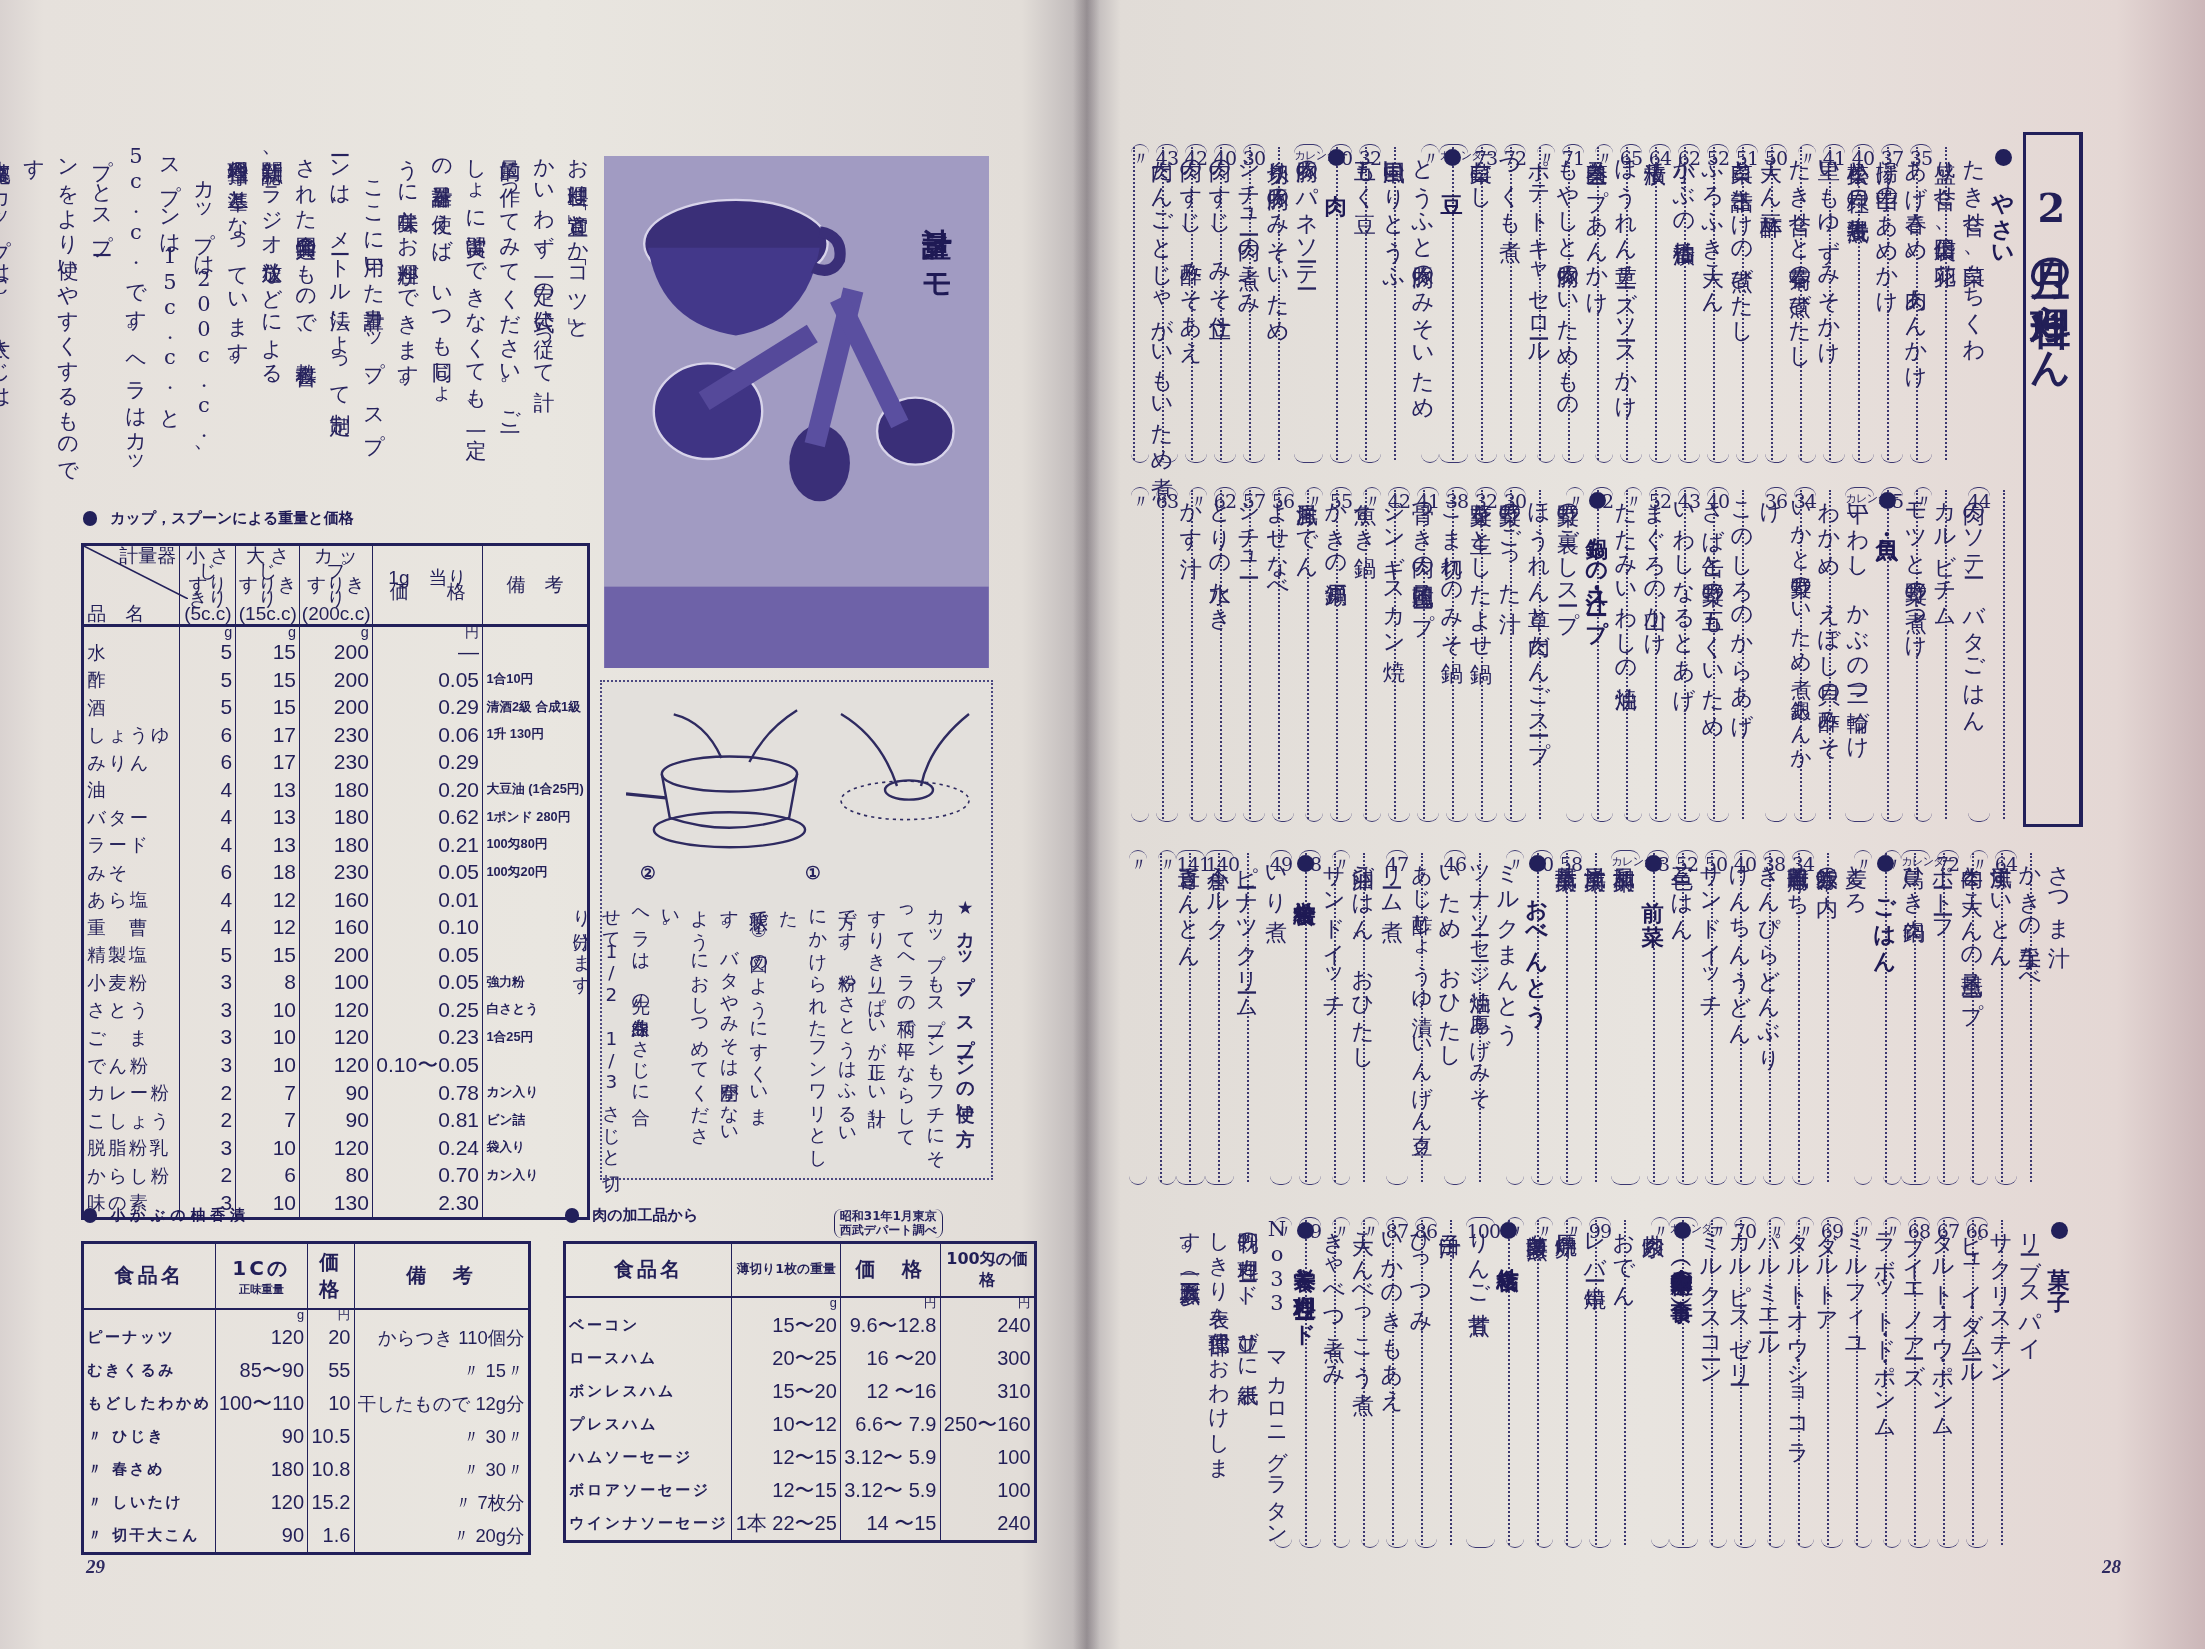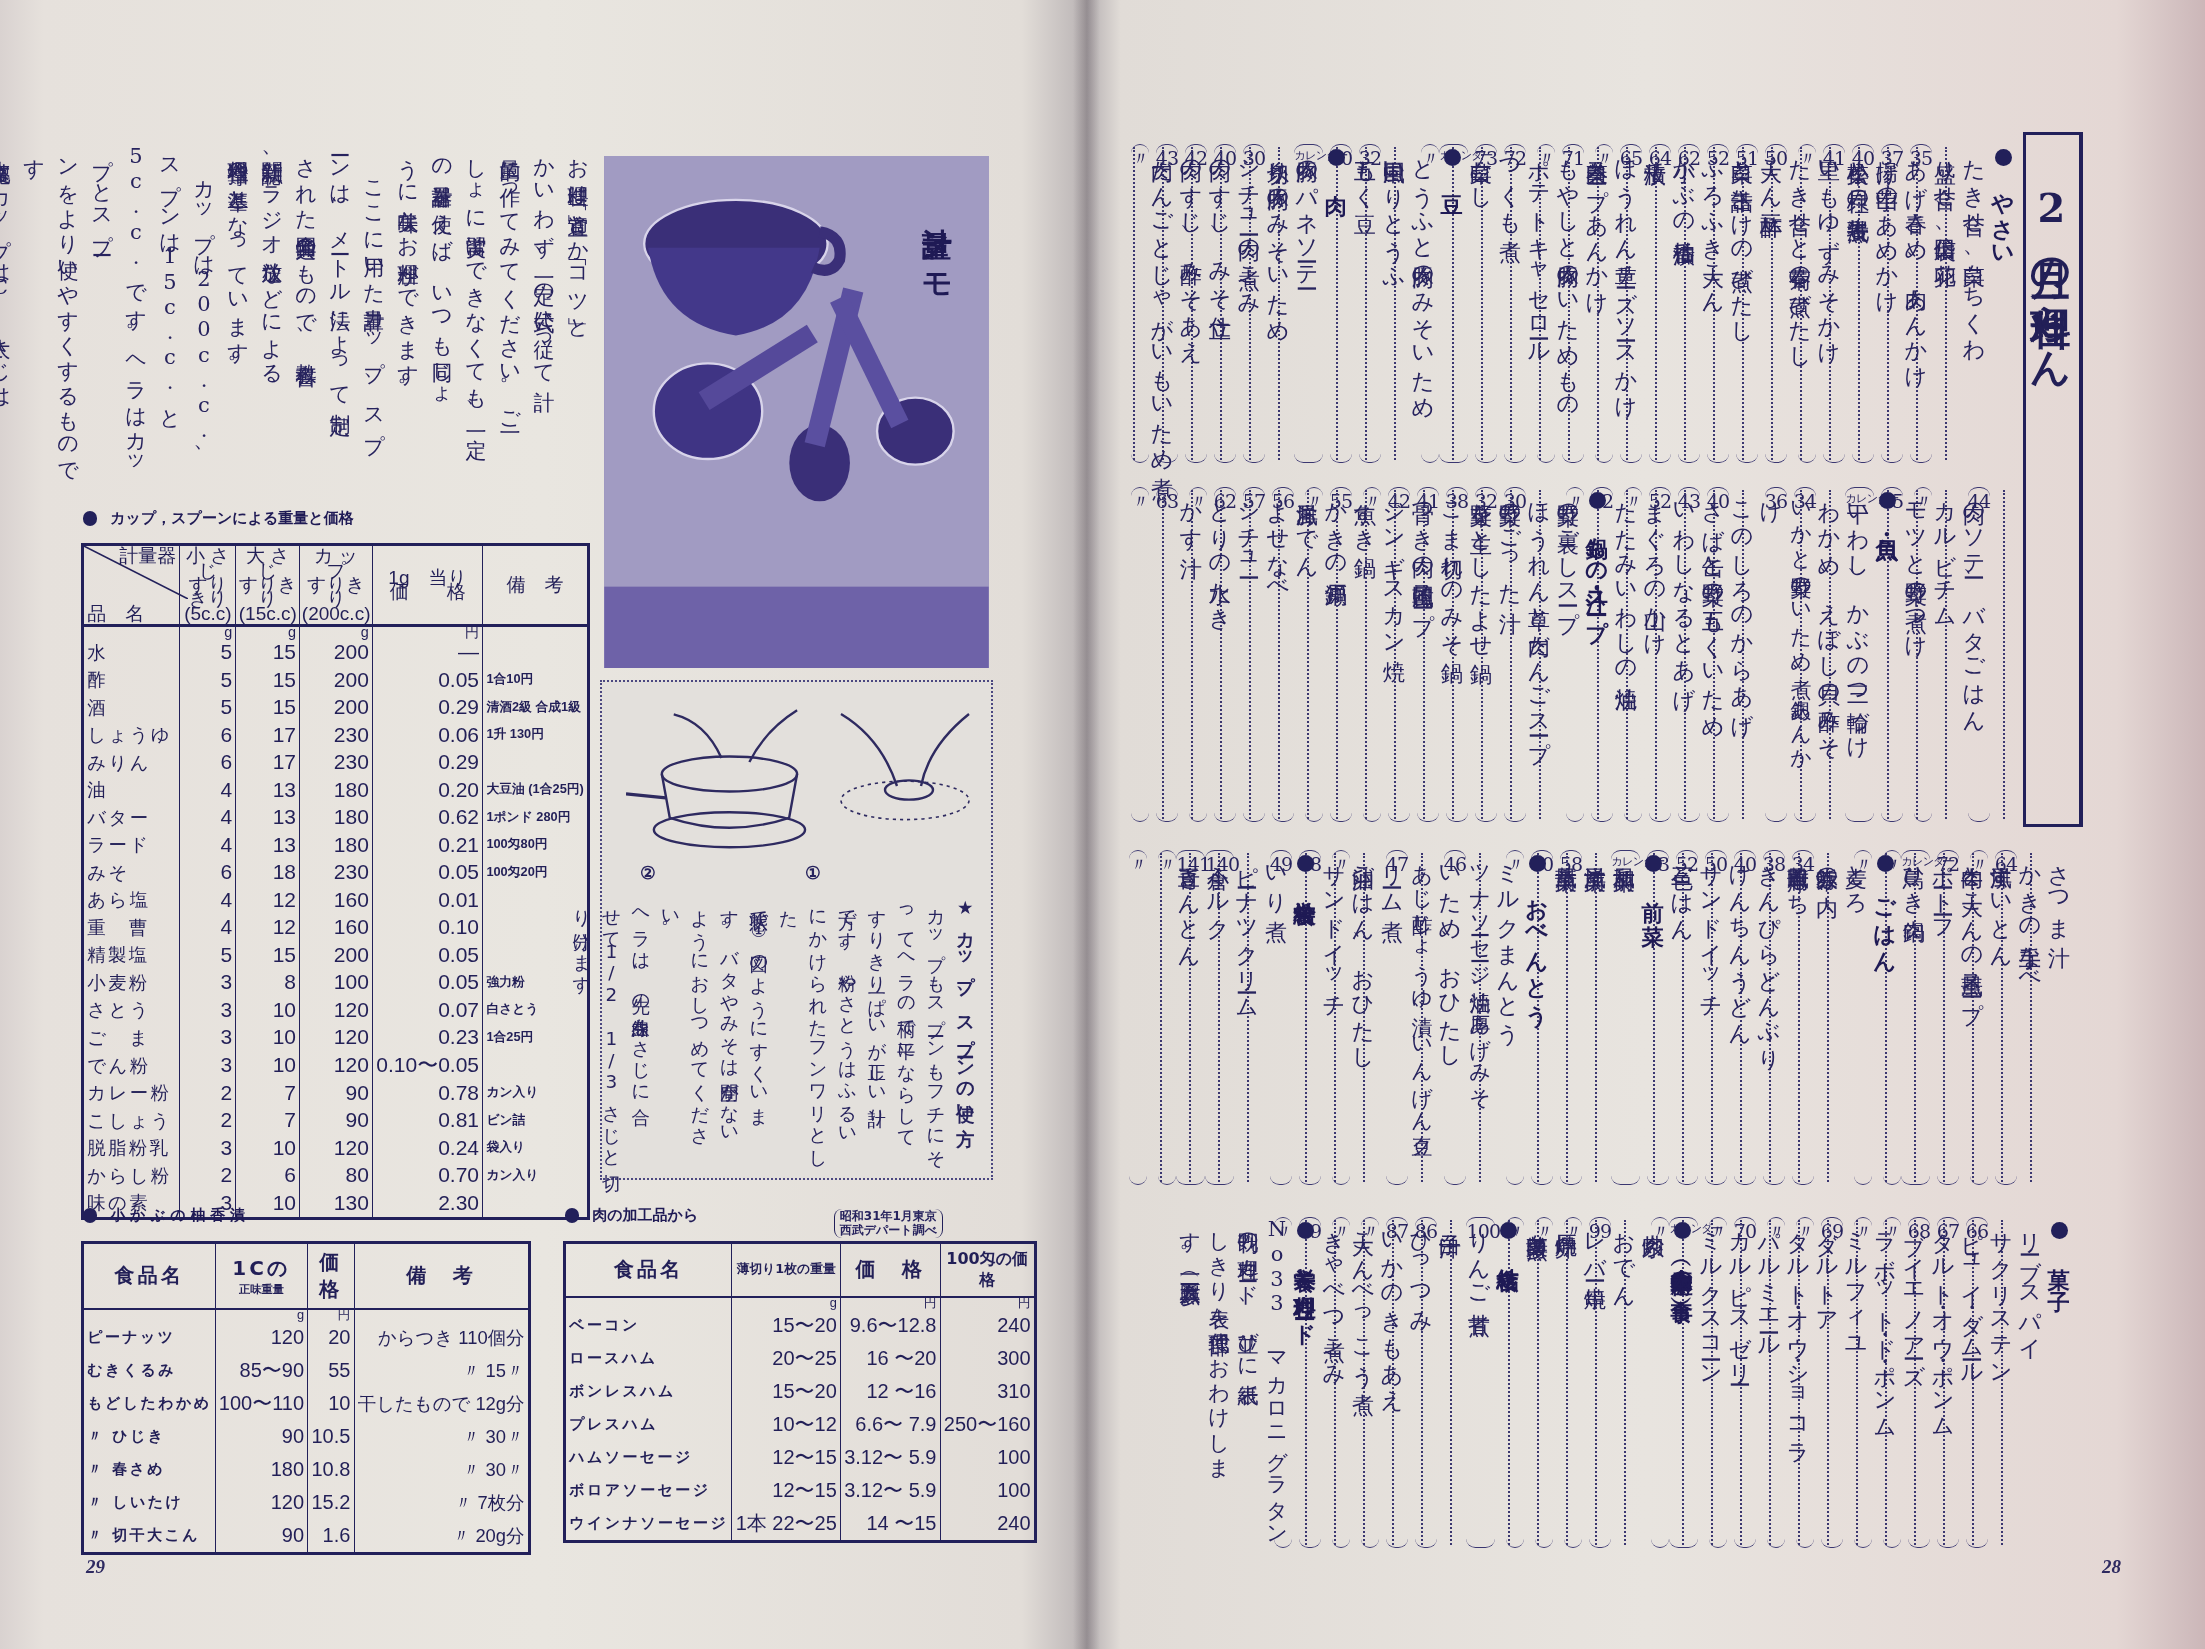--- a/index.html
+++ b/index.html
@@ -243,21 +243,21 @@
           <td>8</td>
           <td>100</td>
           <td>0.05</td>
           <td class="note" style="border-right: none;">強力粉</td>
         </tr>
         <tr>
           <td class="nm">さとう</td>
           <td>3</td>
           <td>10</td>
           <td>120</td>
-          <td>0.07</td>
+          <td>0.25</td>
           <td class="note" style="border-right: none;">白さとう</td>
         </tr>
         <tr>
           <td class="nm">ご　ま</td>
           <td>3</td>
           <td>10</td>
           <td>120</td>
           <td>0.23</td>
           <td class="note" style="border-right: none;">1合25円</td>
         </tr>

